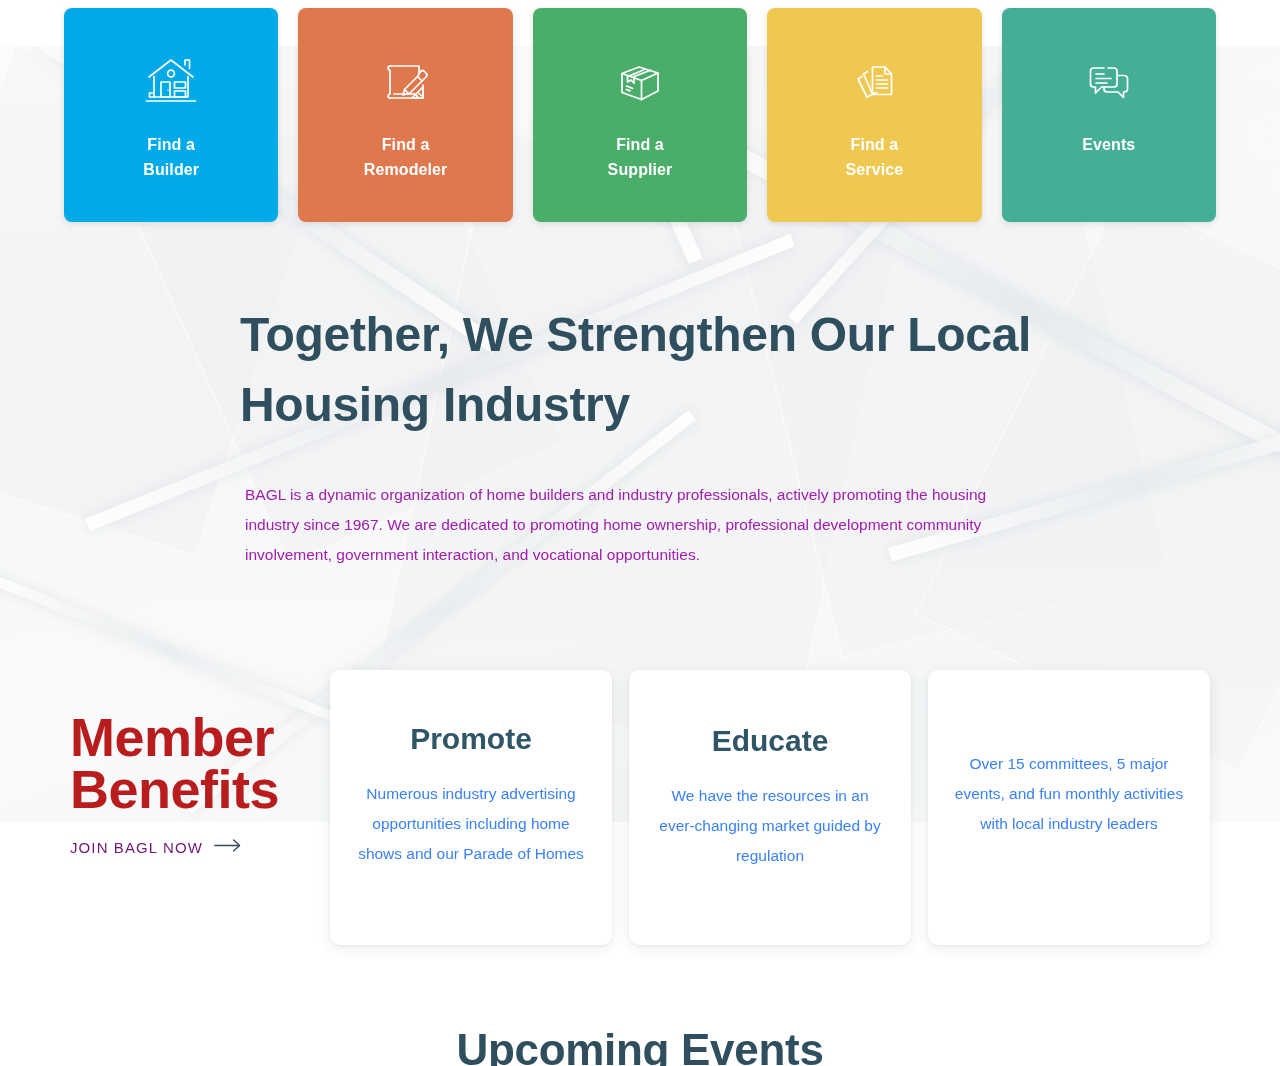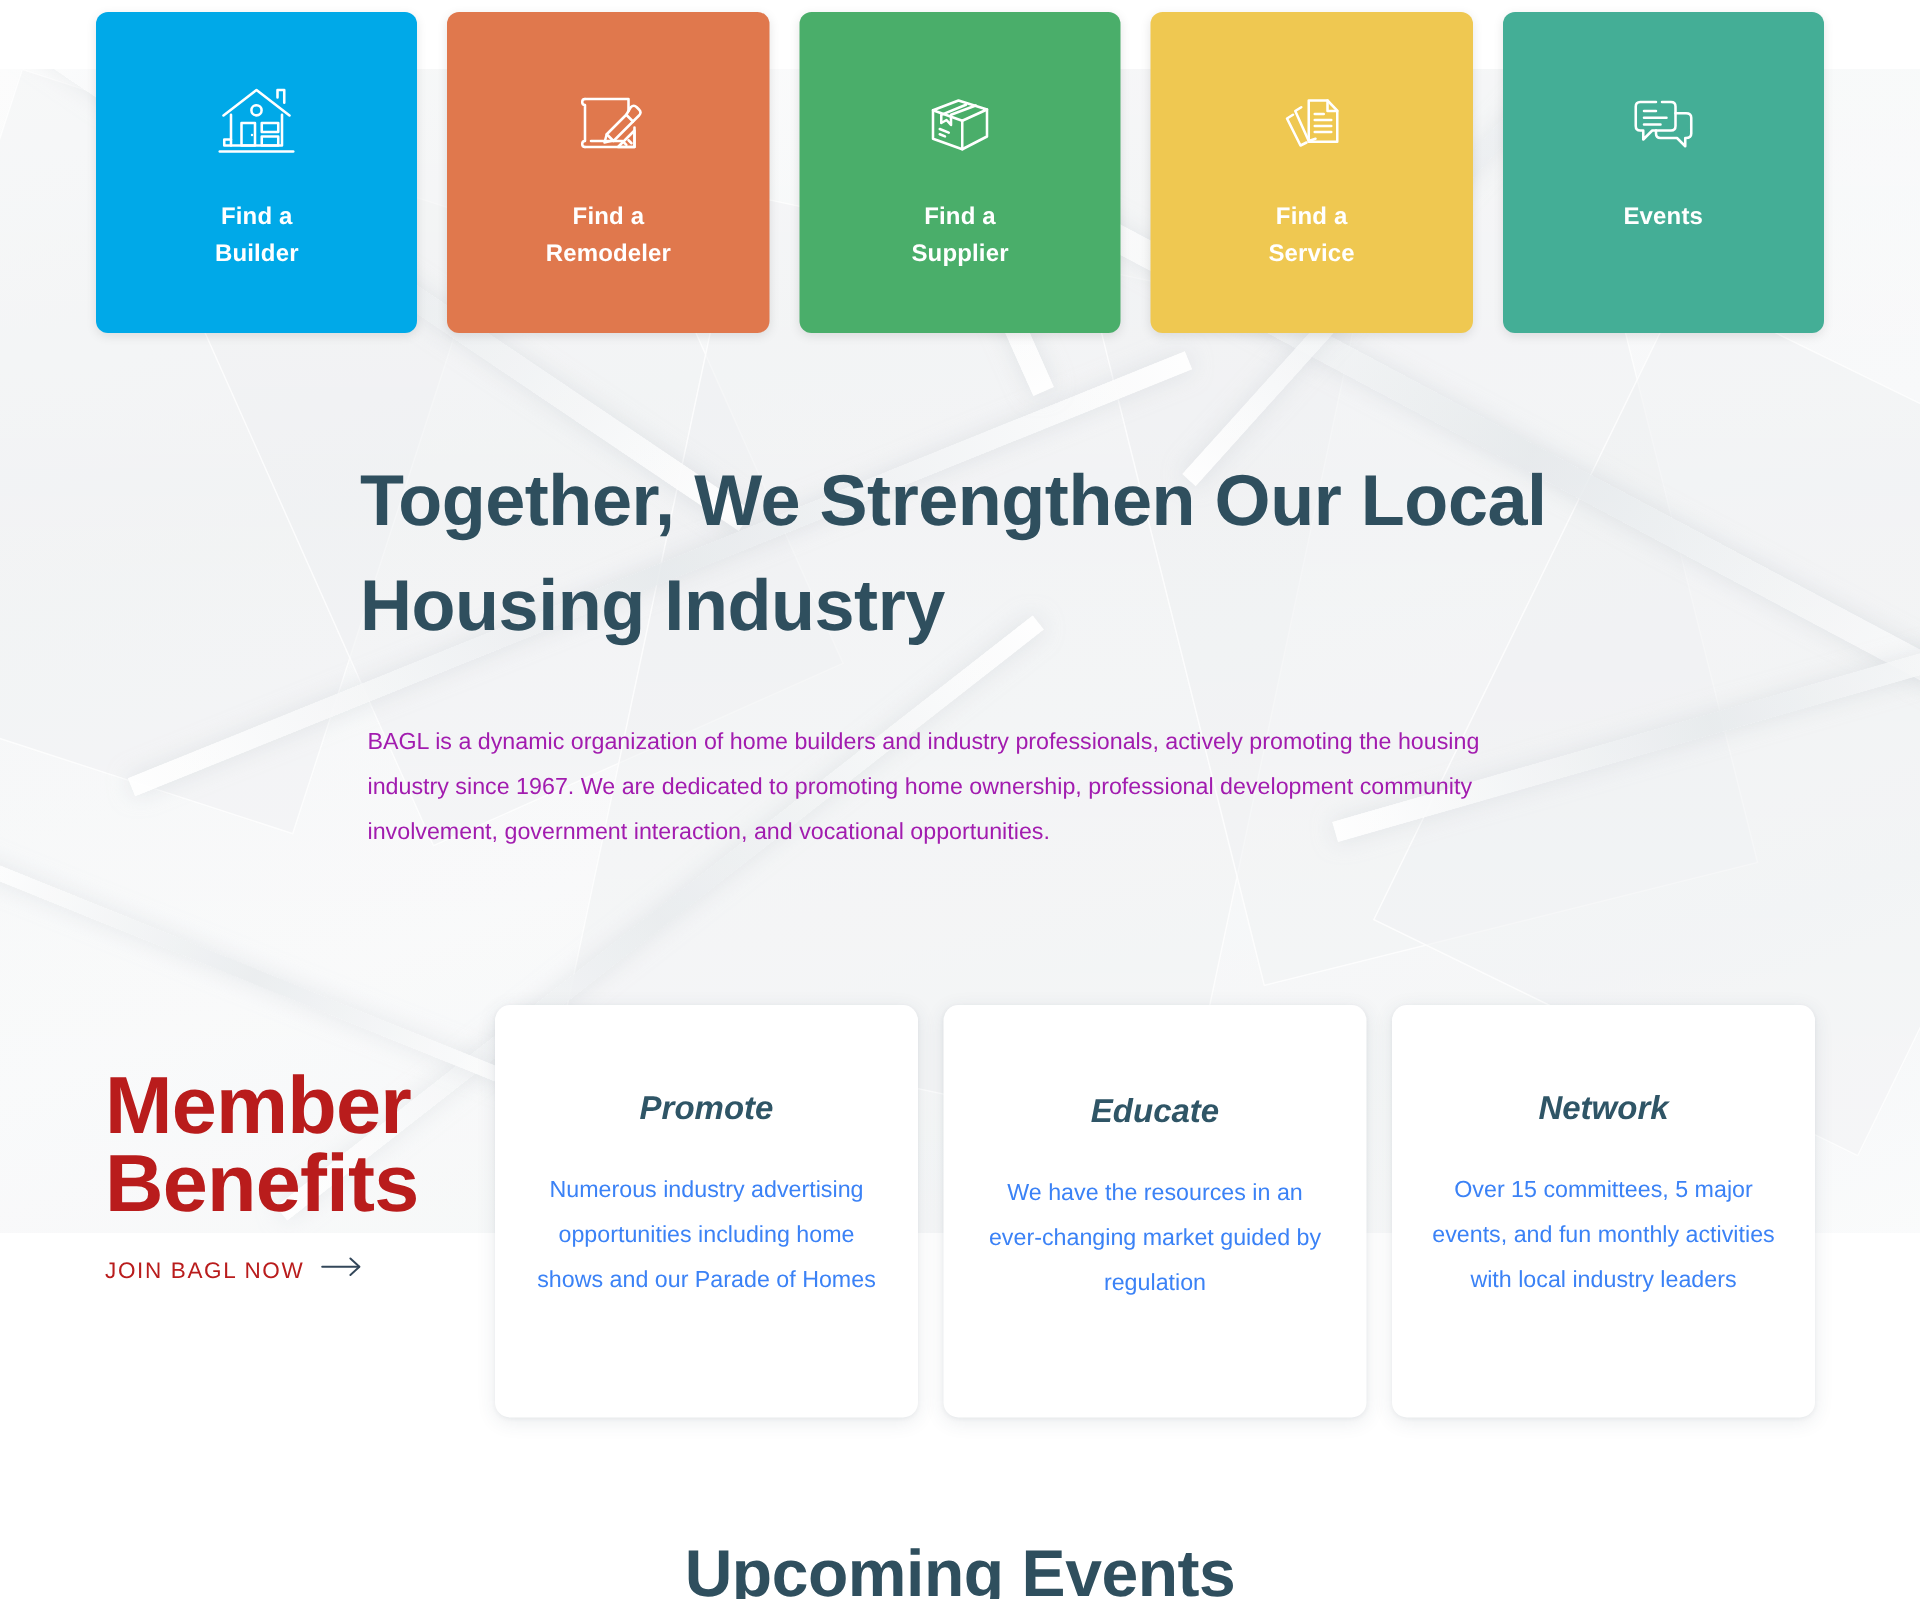--- a/index.html
+++ b/index.html
@@ -139,21 +139,21 @@
   .join-link {
     margin-top: 23px;
     display: inline-flex;
     align-items: center;
     gap: 11px;
     cursor: pointer;
   }
   .join-text {
     font-size: 15px;
     letter-spacing: 1.1px;
-    color: #b91c1c;
+    color: #701a75;
     font-weight: 400;
   }
   .arrow-icon { display: block; }
 
   .benefit-cards {
     position: absolute;
     left: 330px;
     top: 5px;
     width: 880px;
     display: flex;
@@ -163,25 +163,24 @@
     width: 282px;
     height: 275px;
     background: #ffffff;
     border-radius: 10px;
     box-shadow: 0 3px 13px rgba(45,70,85,.10), 0 1px 3px rgba(45,70,85,.06);
     padding: 54px 26px 0;
     text-align: center;
   }
   .benefit-card.shift { padding-top: 56px; }
   .benefit-title {
-    font-size: 22px;
+    font-size: 30px;
     font-weight: 700;
     color: #2f5566;
     line-height: 30px;
-    font-style: italic;
   }
   .benefit-body {
     margin-top: 25px;
     font-size: 15.5px;
     line-height: 30px;
     color: #3b82f6;
   }
 
   
   .upcoming {
@@ -328,21 +327,20 @@
         <div class="benefit-title">Promote</div>
         <div class="benefit-body">Numerous industry advertising opportunities including home shows and our Parade of Homes</div>
       </div>
 
       <div class="benefit-card shift">
         <div class="benefit-title">Educate</div>
         <div class="benefit-body">We have the resources in an ever-changing market guided by regulation</div>
       </div>
 
       <div class="benefit-card">
-        <div class="benefit-title">Network</div>
         <div class="benefit-body">Over 15 committees, 5 major events, and fun monthly activities with local industry leaders</div>
       </div>
 
     </div>
   </div>
 
   <div class="upcoming">
     <h2 class="upcoming-title">Upcoming Events</h2>
   </div>
 

